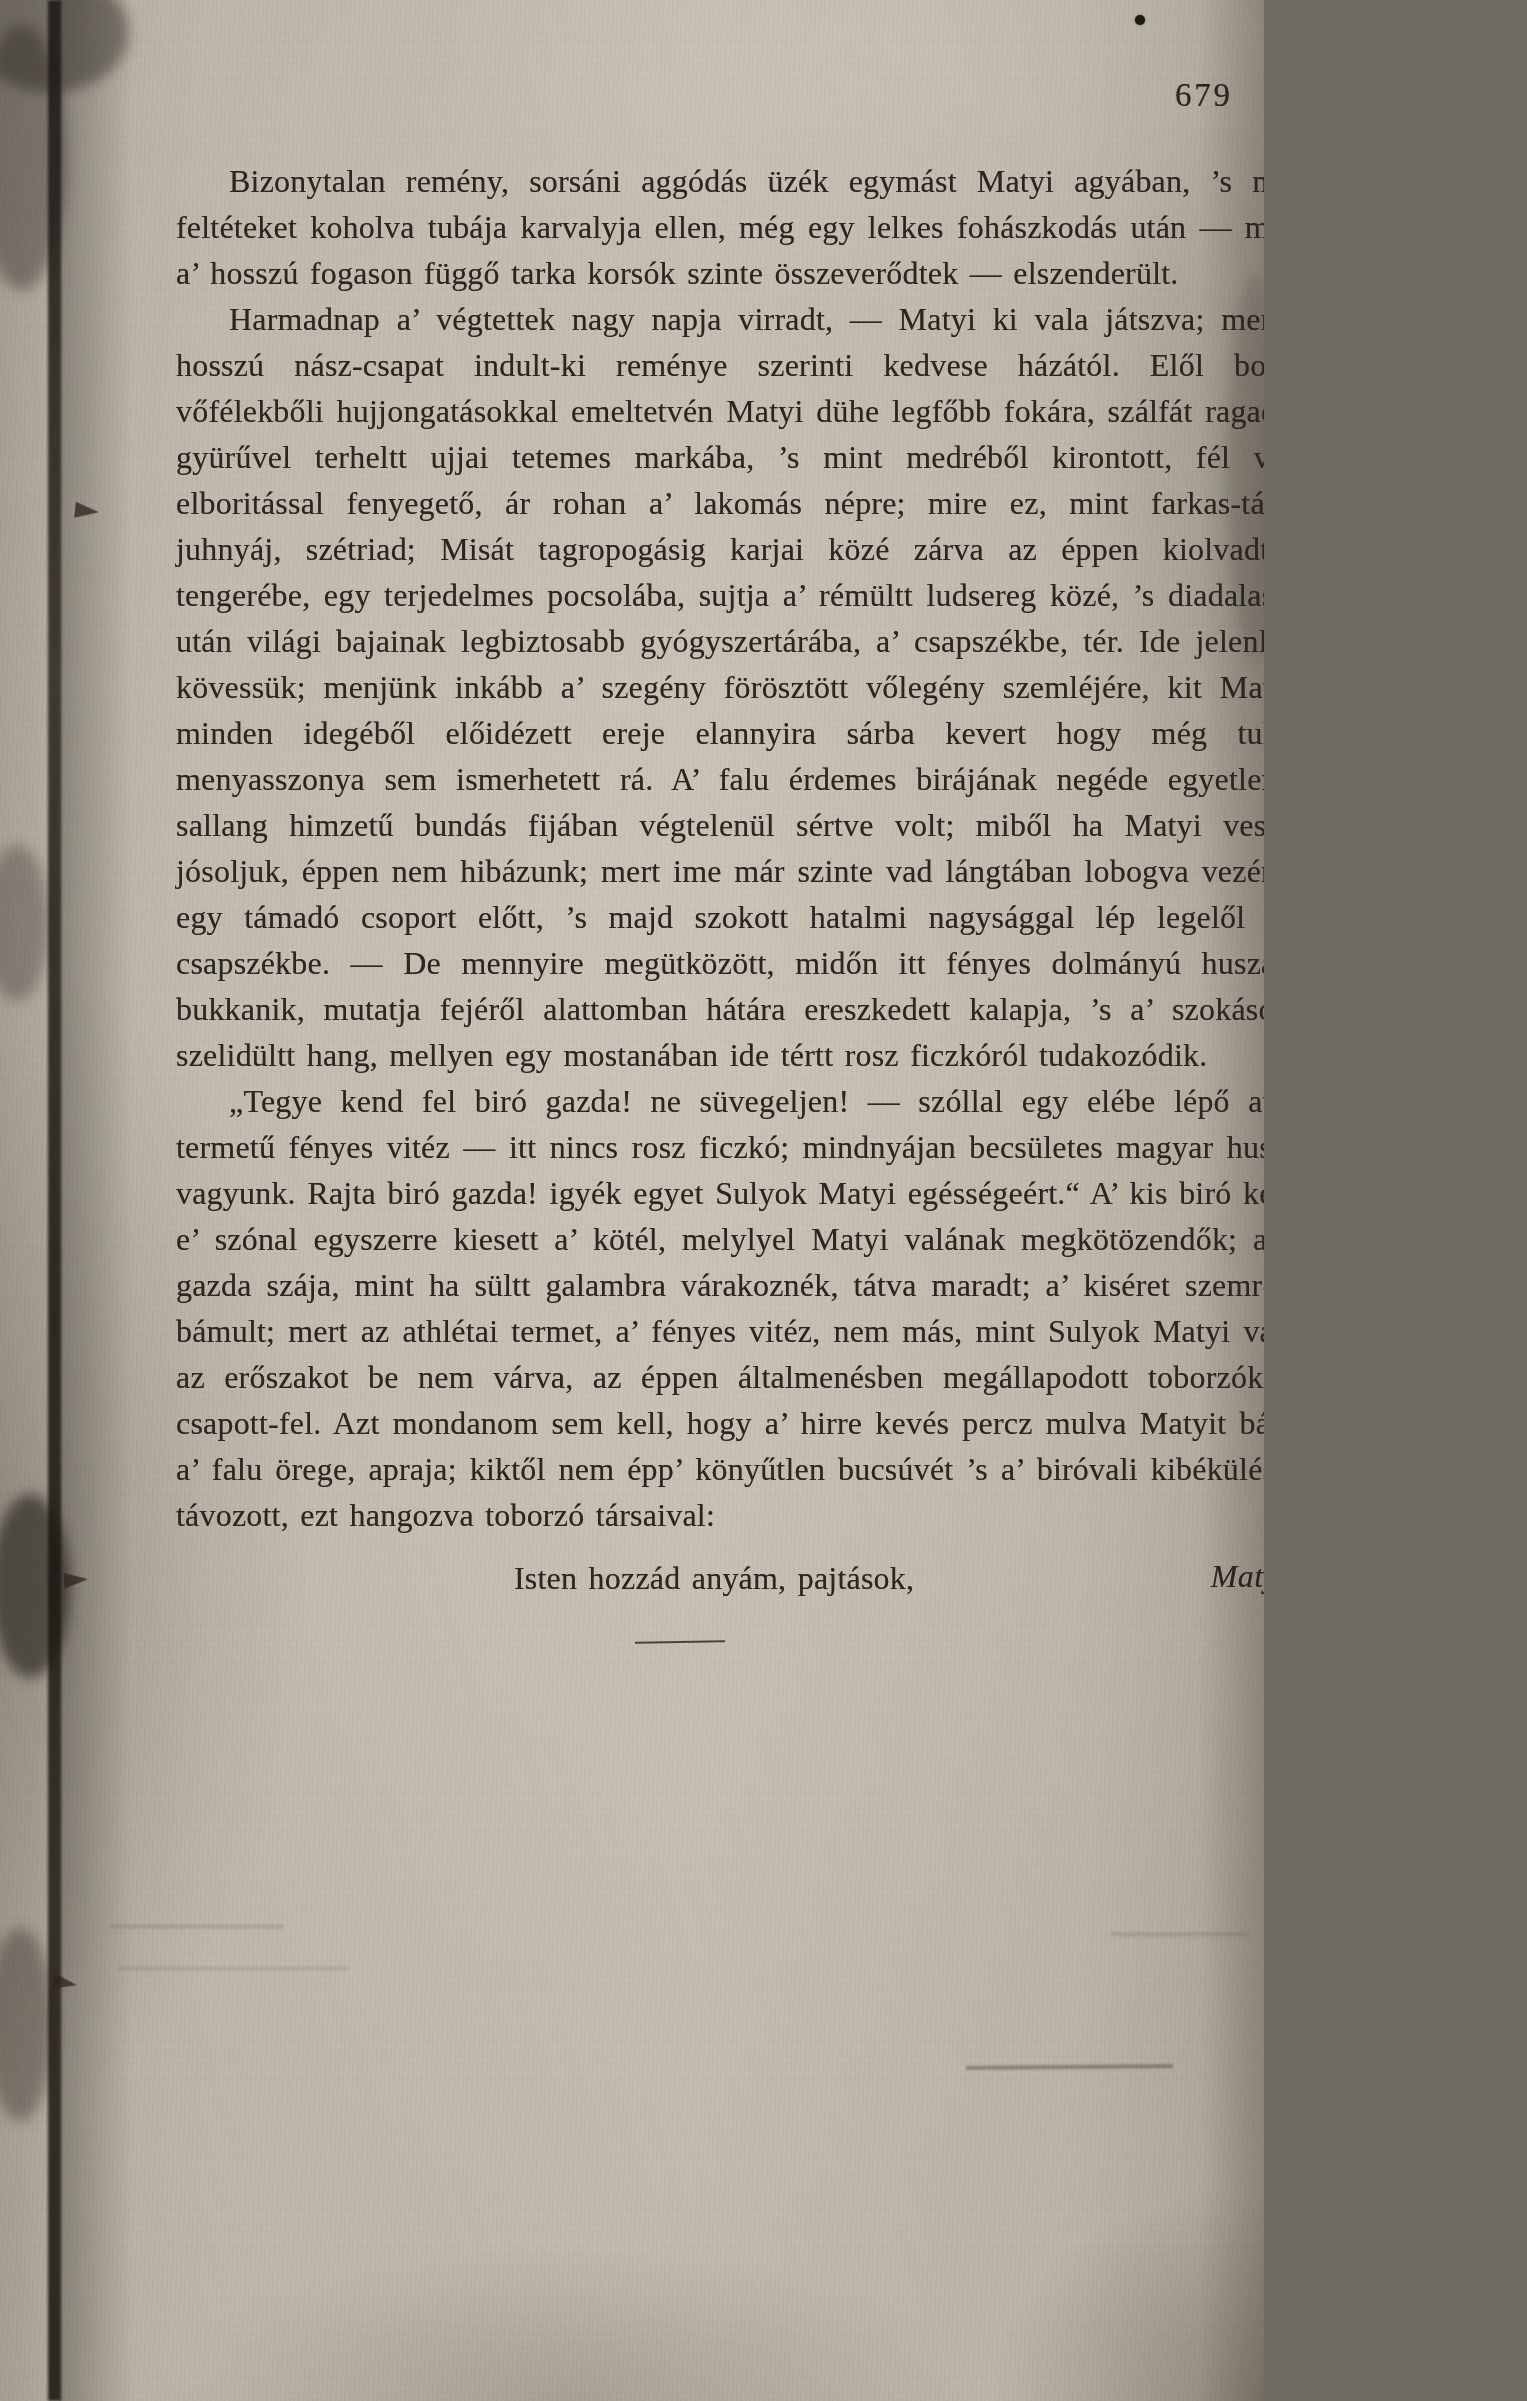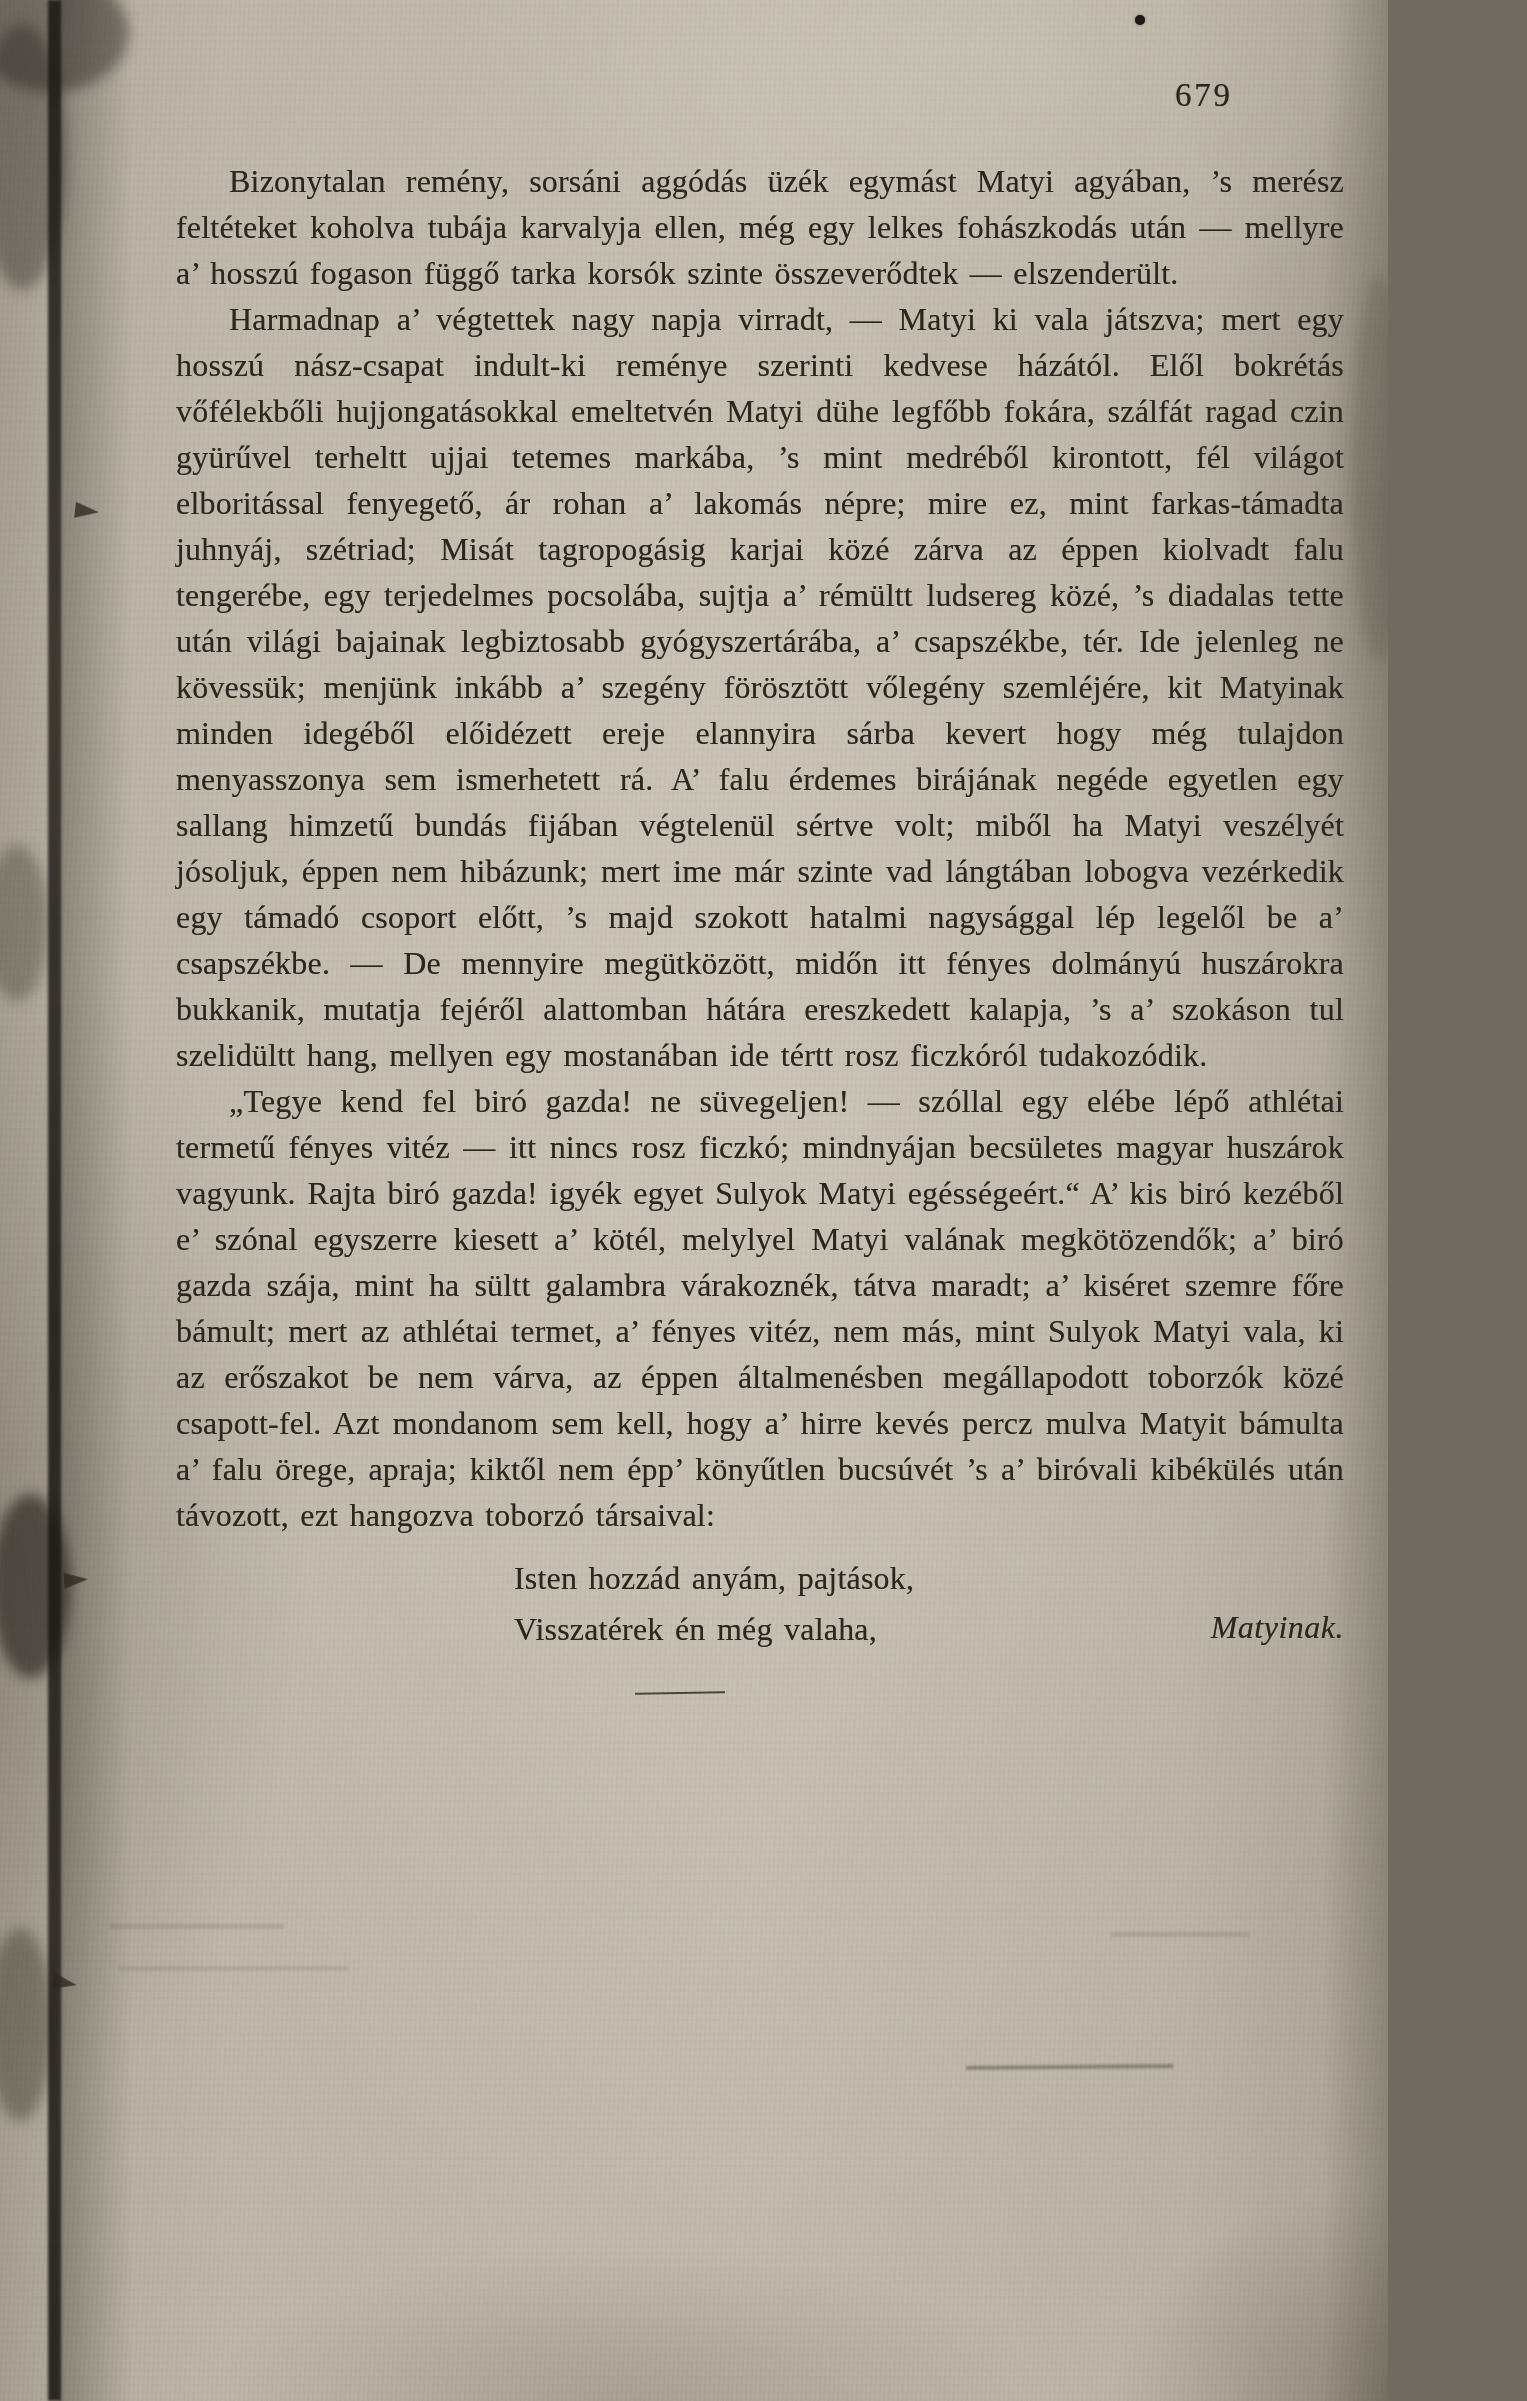--- a/index.html
+++ b/index.html
@@ -10,21 +10,21 @@
   * { box-sizing: border-box; }
   html, body { margin: 0; padding: 0; }
   body {
     width: 1528px; height: 2401px;
     background: #6f6b60;
     font-family: "Liberation Serif", "DejaVu Serif", serif;
     overflow: hidden;
   }
   .page {
     position: relative;
-    width: 1388px; height: 2401px;
+    width: 1264px; height: 2401px;
     overflow: hidden;
     background:
       radial-gradient(ellipse 826px 459px at 72% 2%, rgba(255,255,250,0.10), transparent 60%),
       radial-gradient(ellipse 1193px 1744px at 52% 42%, rgba(255,252,242,0.16), transparent 72%),
       radial-gradient(ellipse 477px 900px at 0% 64%, rgba(60,55,45,0.22), transparent 65%),
       radial-gradient(ellipse 395px 303px at 100% 100%, rgba(70,62,50,0.30), transparent 70%),
       radial-gradient(ellipse 597px 220px at 45% 100%, rgba(80,72,60,0.22), transparent 70%),
       radial-gradient(ellipse 275px 643px at 100% 22%, rgba(70,64,54,0.18), transparent 70%),
       linear-gradient(90deg, var(--paper-edge) 0%, #b3ad9f 5%, var(--paper) 16%, #c1bbad 55%, #bab4a6 85%, #aaa496 100%);
   }
@@ -132,20 +132,19 @@
 
   <div class="page-number">679</div>
 
   <div class="text-block">
     <p class="para">Bizonytalan remény, sorsáni aggódás üzék egymást Matyi agyában, ’s merész feltéteket koholva tubája karvalyja ellen, még egy lelkes fohászkodás után — mellyre a’ hosszú fogason függő tarka korsók szinte összeverődtek — elszenderült.</p>
     <p class="para">Harmadnap a’ végtettek nagy napja virradt, — Matyi ki vala játszva; mert egy hosszú nász-csapat indult-ki reménye szerinti kedvese házától. Elől bokrétás vőfélekbőli hujjongatásokkal emeltetvén Matyi dühe legfőbb fokára, szálfát ragad czin gyürűvel terheltt ujjai tetemes markába, ’s mint medréből kirontott, fél világot elboritással fenyegető, ár rohan a’ lakomás népre; mire ez, mint farkas-támadta juhnyáj, szétriad; Misát tagropogásig karjai közé zárva az éppen kiolvadt falu tengerébe, egy terjedelmes pocsolába, sujtja a’ rémültt ludsereg közé, ’s diadalas tette után világi bajainak legbiztosabb gyógyszertárába, a’ csapszékbe, tér. Ide jelenleg ne kövessük; menjünk inkább a’ szegény förösztött vőlegény szemléjére, kit Matyinak minden idegéből előidézett ereje elannyira sárba kevert hogy még tulajdon menyasszonya sem ismerhetett rá. A’ falu érdemes birájának negéde egyetlen egy sallang himzetű bundás fijában végtelenül sértve volt; miből ha Matyi veszélyét jósoljuk, éppen nem hibázunk; mert ime már szinte vad lángtában lobogva vezérkedik egy támadó csoport előtt, ’s majd szokott hatalmi nagysággal lép legelől be a’ csapszékbe. — De mennyire megütközött, midőn itt fényes dolmányú huszárokra bukkanik, mutatja fejéről alattomban hátára ereszkedett kalapja, ’s a’ szokáson tul szelidültt hang, mellyen egy mostanában ide tértt rosz ficzkóról tudakozódik.</p>
     <p class="para">„Tegye kend fel biró gazda! ne süvegeljen! — szóllal egy elébe lépő athlétai termetű fényes vitéz — itt nincs rosz ficzkó; mindnyájan becsületes magyar huszárok vagyunk. Rajta biró gazda! igyék egyet Sulyok Matyi egésségeért.“ A’ kis biró kezéből e’ szónal egyszerre kiesett a’ kötél, melylyel Matyi valának megkötözendők; a’ biró gazda szája, mint ha sültt galambra várakoznék, tátva maradt; a’ kiséret szemre főre bámult; mert az athlétai termet, a’ fényes vitéz, nem más, mint Sulyok Matyi vala, ki az erőszakot be nem várva, az éppen általmenésben megállapodott toborzók közé csapott-fel. Azt mondanom sem kell, hogy a’ hirre kevés percz mulva Matyit bámulta a’ falu örege, apraja; kiktől nem épp’ könyűtlen bucsúvét ’s a’ biróvali kibékülés után távozott, ezt hangozva toborzó társaival:</p>
 
     <div class="verse">
       <div class="verse-line">Isten hozzád anyám, pajtások,</div>
-      <div class="verse-line">Visszatérek én még valaha,</div>
       <div class="signature">Matyinak.</div>
     </div>
 
     <div class="end-rule"></div>
   </div>
 </div>
 
 
 </body></html>

